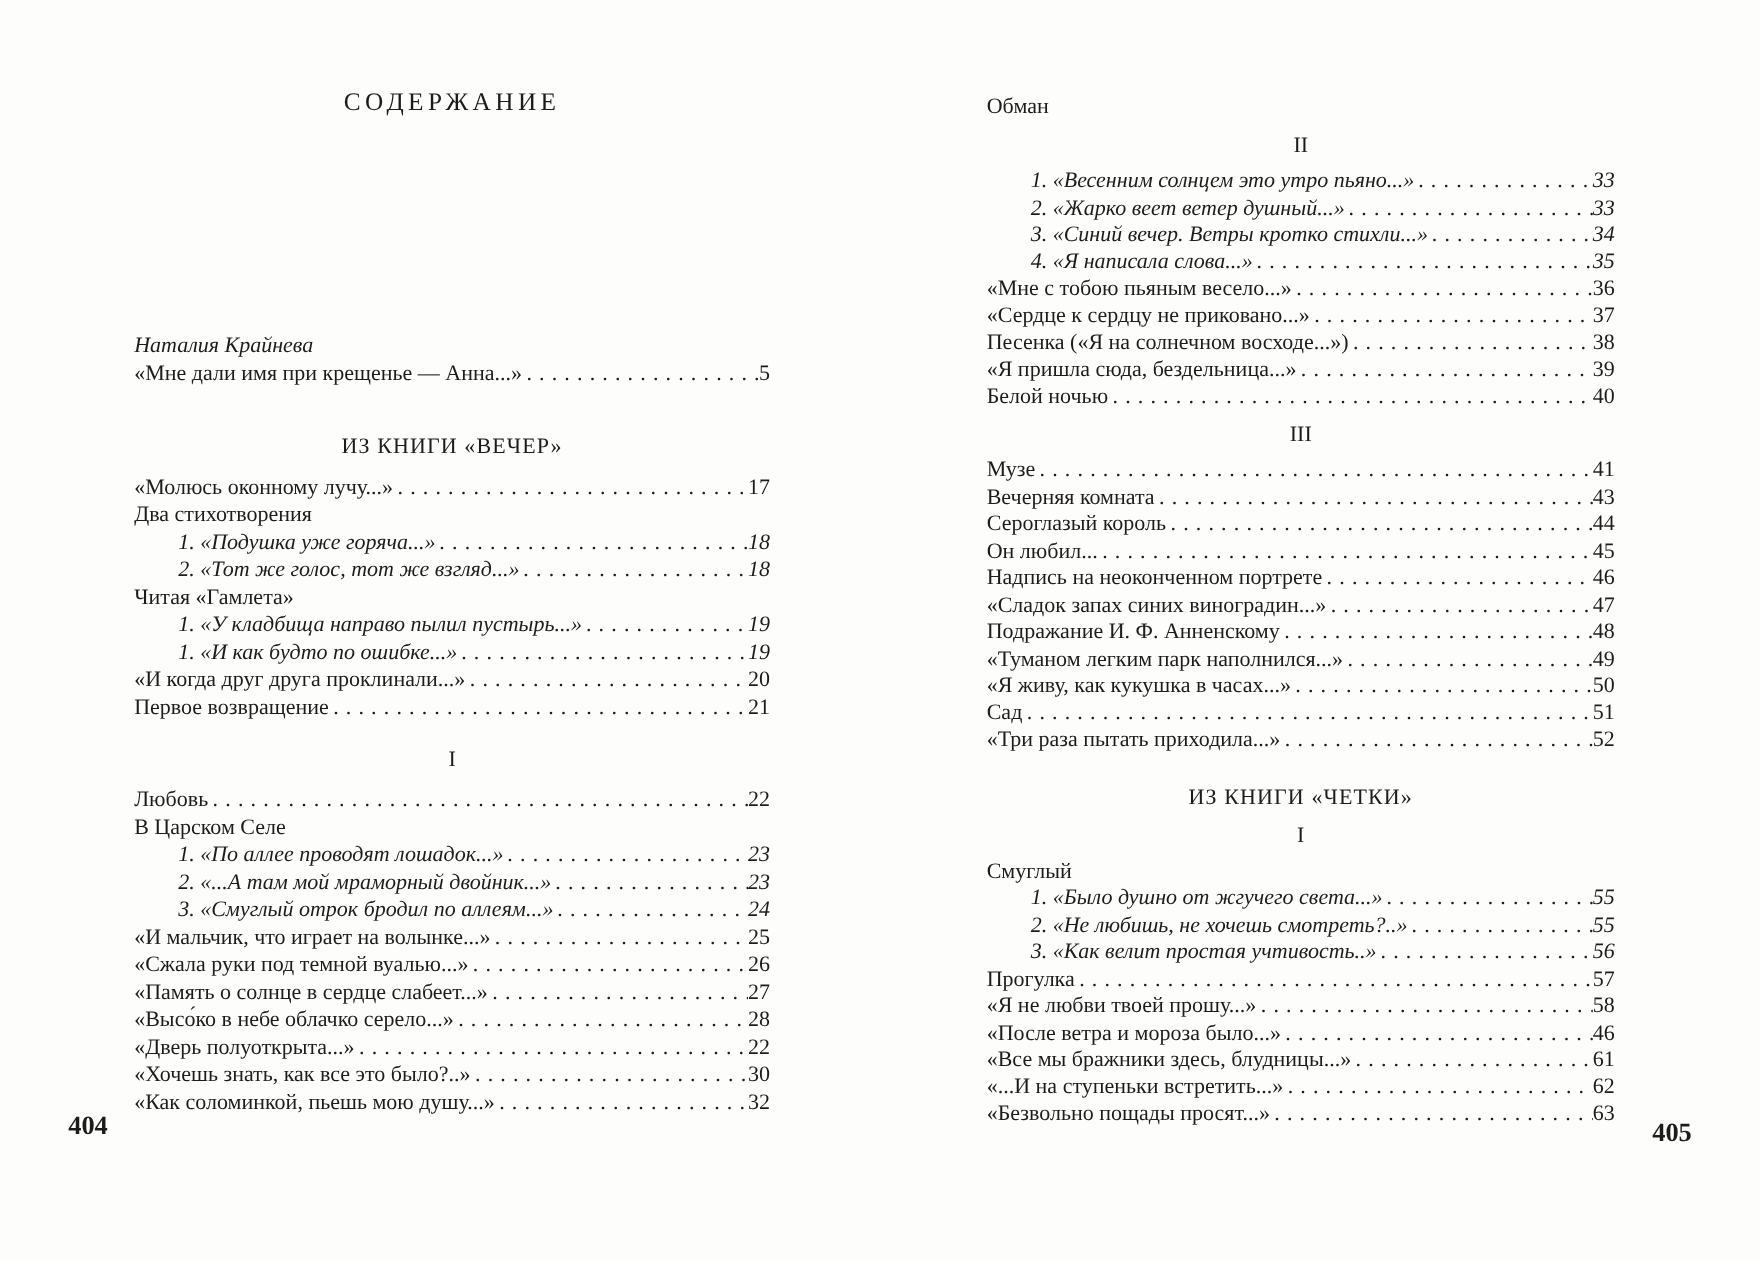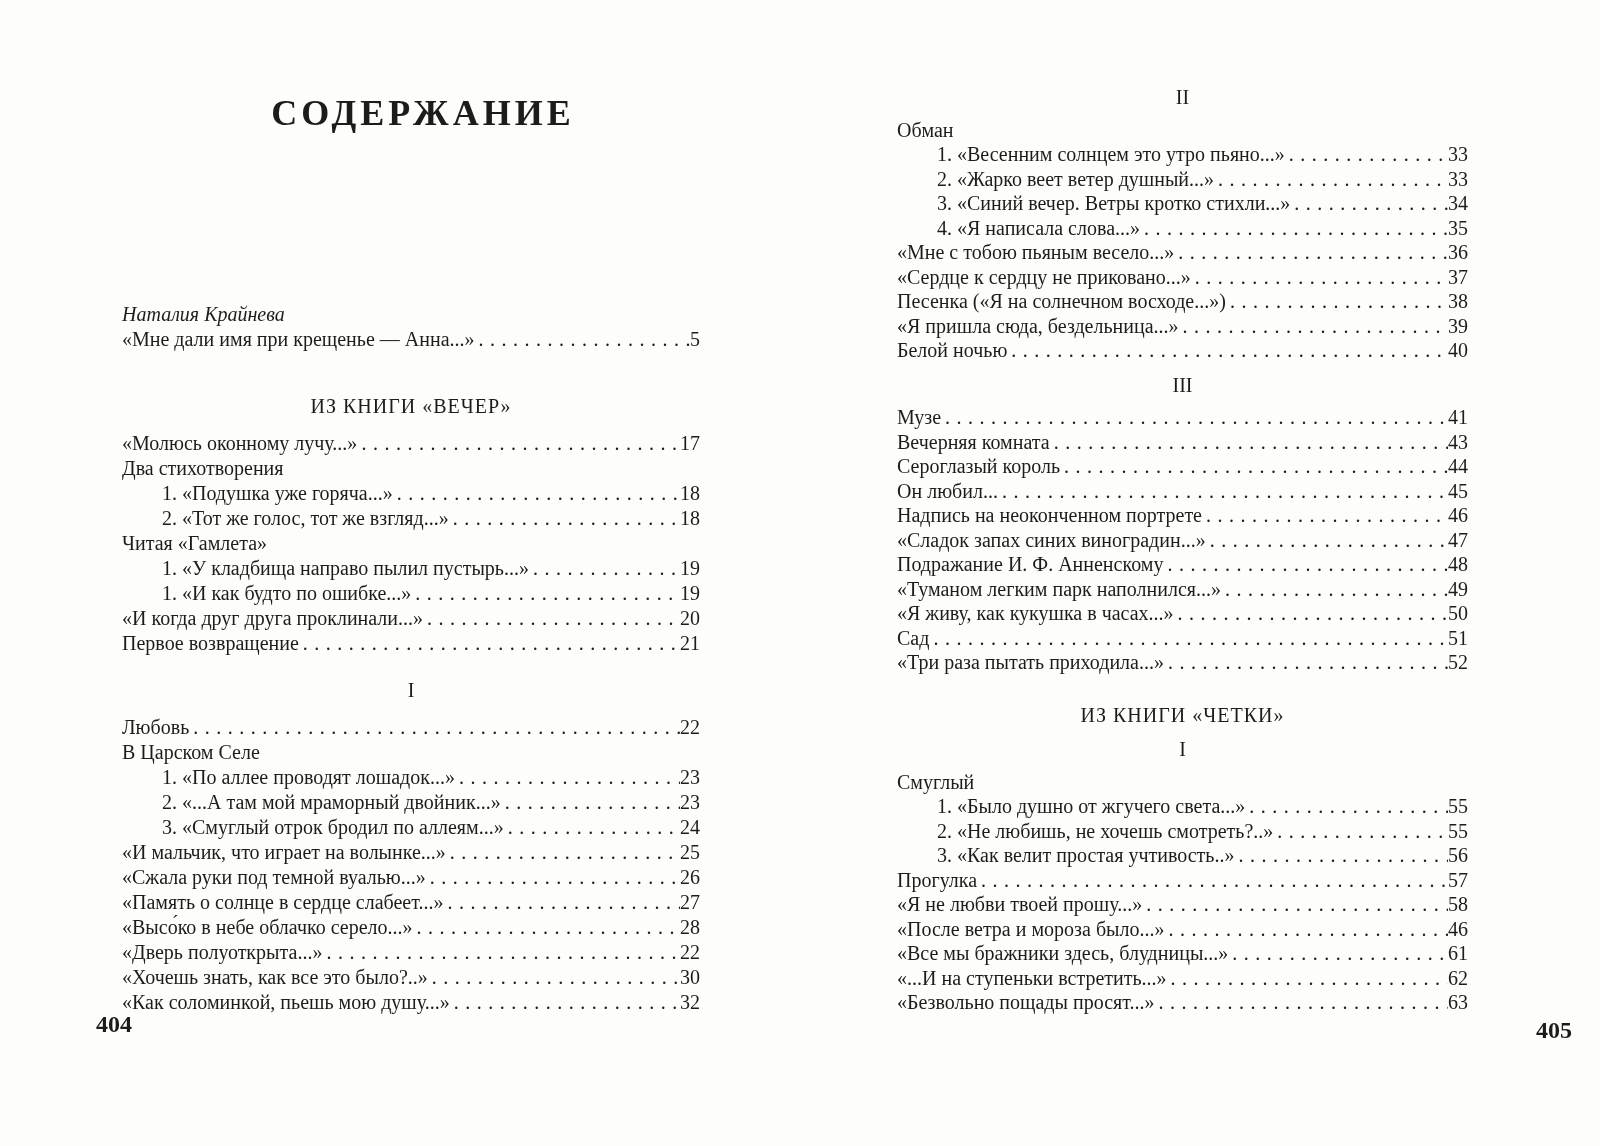--- a/index.html
+++ b/index.html
@@ -18,24 +18,24 @@
   }
   .page { position: absolute; top: 0; height: 100%; }
   .page-left  { left: 122px; width: 578px; }
   .page-right { left: 897px; width: 571px; }
 
   .title {
     position: absolute;
     top: 80px;
     left: 0;
     width: 100%;
-    margin: 12px;
+    margin: 0;
     text-align: center;
-    font-size: 36px;
-    font-weight: bold;
+    font-size: 23px;
+    font-weight: normal;
     letter-spacing: 4px;
   }
 
   .toc { position: absolute; left: 0; width: 100%; }
   .page-left  .toc { top: 302px; line-height: 25px; }
   .page-right .toc { top: 85px;  line-height: 24.5px; }
 
   .item { font-size: 20px; }
   .toc > .item:first-child { margin-top: 0; }
 
@@ -46,41 +46,40 @@
     overflow: hidden;
     white-space: nowrap;
     padding-left: 4px;
   }
   .entry .dots::after {
     content: "........................................................................................................................";
     letter-spacing: 6.5px;
   }
   .entry .pg { white-space: nowrap; }
 
-  .indent { padding-left: 40px; }
+  .indent { padding-left: 40px; font-style: italic; }
 
   .author { font-style: italic; }
 
   .sec {
     text-align: center;
     letter-spacing: 1px;
   }
   .page-left  .sec { margin: 42px 0 12px; }
   .page-right .sec { margin: 28px 0 6px; }
 
   .num { text-align: center; }
   .page-left  .num { margin: 22px 0 12px; }
   .page-right .num { margin: 10px 0 8px; }
 
   .folio {
     position: absolute;
     font-weight: bold;
     font-size: 24px;
     line-height: 24px;
-    margin-left: 34px;
   }
   .folio-left  { left: 62px;   top: 1012px; }
   .folio-right { left: 1502px; top: 1018px; }
 </style>
 </head>
 <body>
 
 <div class="spread">
 
   <section class="page page-left">
@@ -185,22 +184,22 @@
         <div class="item entry">
           <span class="t">«Как соломинкой, пьешь мою душу...»</span>
           <span class="dots"></span>
           <span class="pg">32</span>
         </div>
       </div>
   </section>
 
   <section class="page page-right">
     <div class="toc">
+        <div class="item label">Обман</div>
         <div class="item num">II</div>
-        <div class="item label">Обман</div>
         <div class="item entry indent">
           <span class="t">1. «Весенним солнцем это утро пьяно...»</span>
           <span class="dots"></span>
           <span class="pg">33</span>
         </div>
         <div class="item entry indent">
           <span class="t">2. «Жарко веет ветер душный...»</span>
           <span class="dots"></span>
           <span class="pg">33</span>
         </div>

